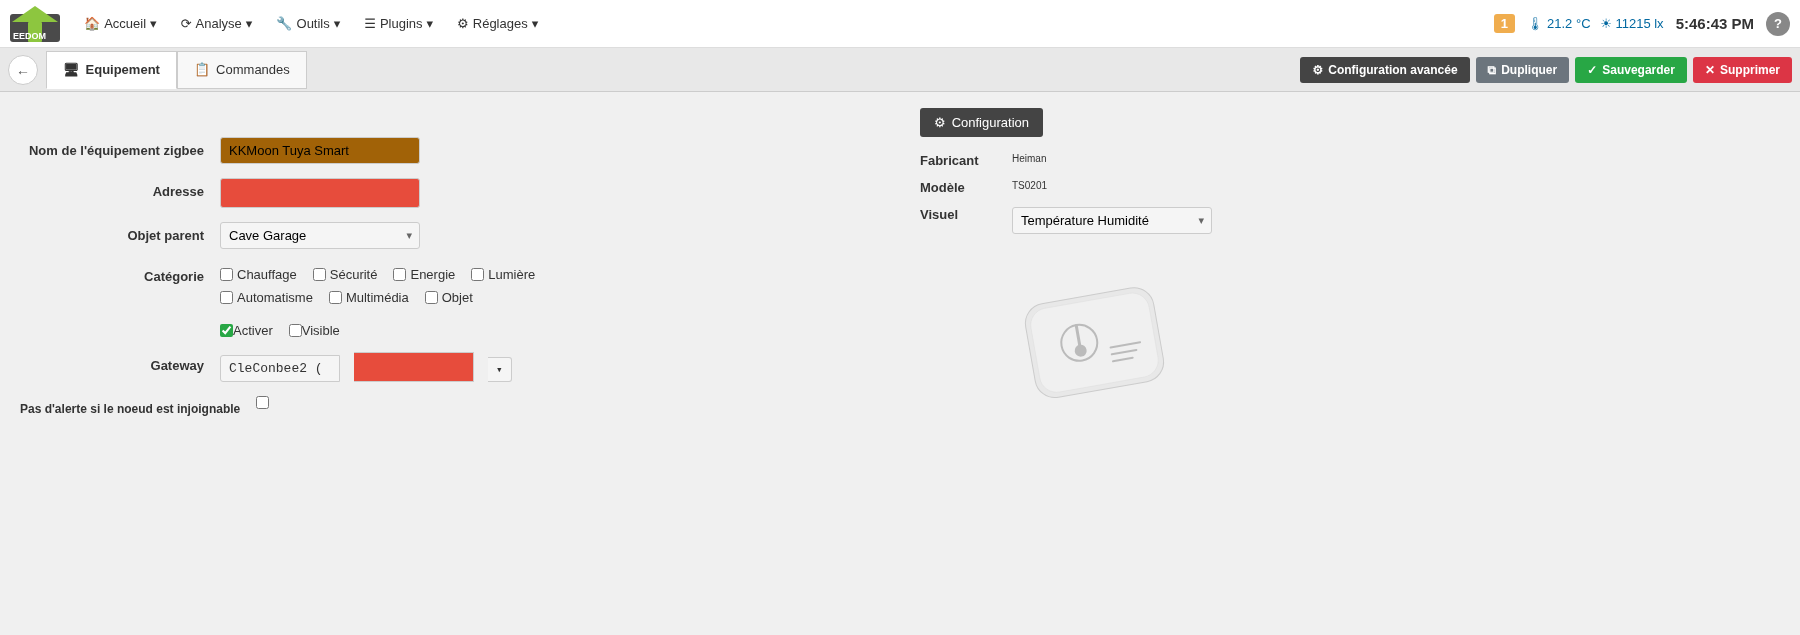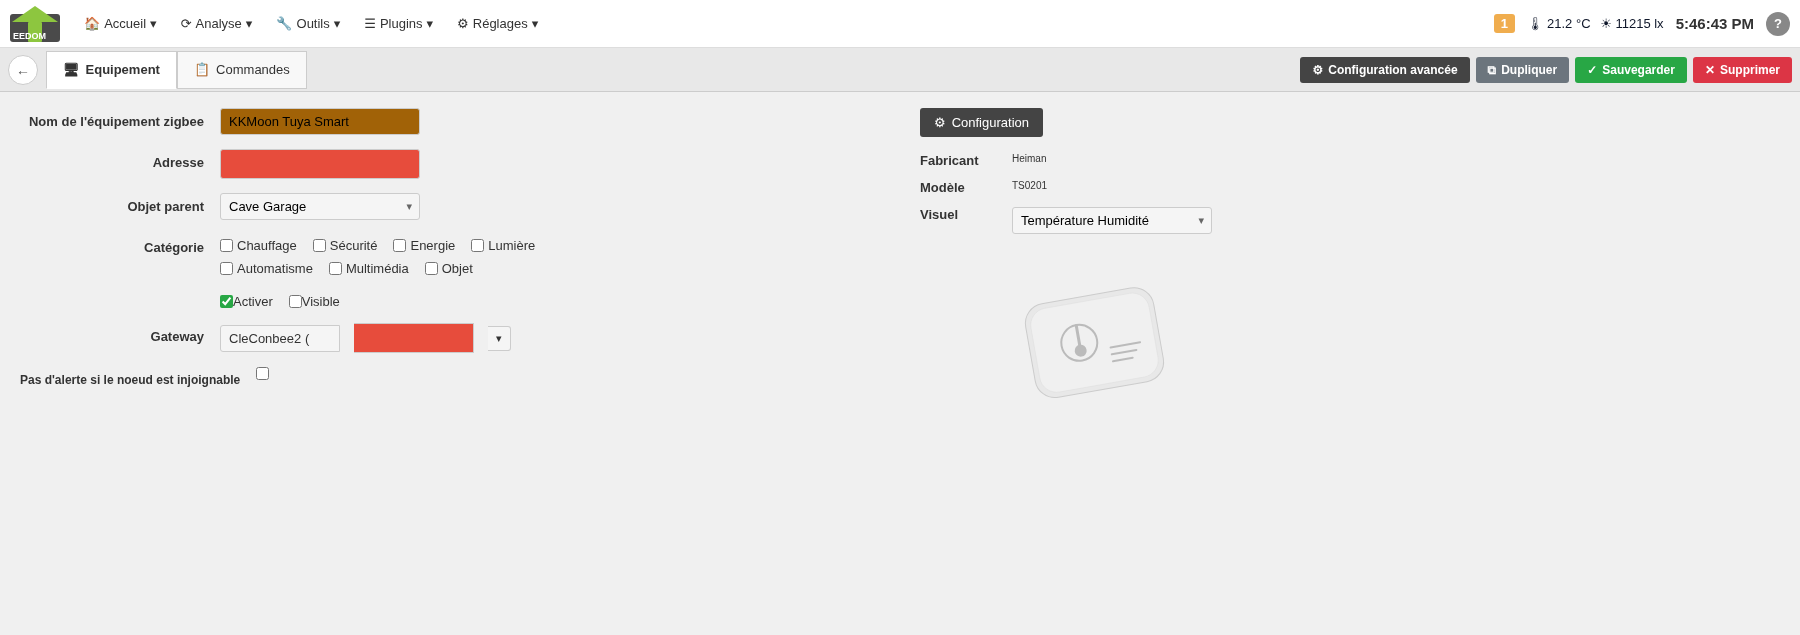--- a/index.html
+++ b/index.html
@@ -40,21 +40,21 @@
       font-size: 13px;
     }
     .nav-badge {
       background: #f0ad4e;
       color: #fff;
       border-radius: 3px;
       padding: 2px 7px;
       font-size: 13px;
       font-weight: bold;
     }
-    .nav-temp { color: #0f172a; }
+    .nav-temp { color: #0369a1; }
     .nav-time { font-size: 15px; font-weight: bold; }
     .nav-help {
       width: 24px; height: 24px;
       border-radius: 50%;
       background: #888;
       color: #fff;
       display: flex; align-items: center; justify-content: center;
       font-weight: bold;
       cursor: pointer;
     }
@@ -122,21 +122,21 @@
     
     .content {
       padding: 16px 20px;
       background: #f0f0f0;
       min-height: calc(100vh - 92px);
     }
     .form-section {
       display: flex;
       gap: 40px;
     }
-    .form-left { flex: 1; }
+    .form-left { flex: 1; margin-top: 29px; }
     .form-right { flex: 1; }
 
     .form-row {
       display: flex;
       align-items: flex-start;
       margin-bottom: 14px;
     }
     .form-label {
       font-weight: bold;
       min-width: 200px;
@@ -206,22 +206,23 @@
     }
     .activer-item {
       display: flex;
       align-items: center;
     }
     .check-green { accent-color: #28a745; }
 
     
     .gateway-wrap {
       display: flex;
-      align-items: center;
+      align-items: flex-end;
       gap: 14px;
+      font-family: Liberation Mono, monospace;
     }
     .gateway-label-part {
       padding: 5px 8px;
       border: 1px solid #ccc;
       border-radius: 3px 0 0 3px;
       font-size: 13px;
       background: #f5f5f5;
       min-width: 120px;
     }
     .gateway-red {

